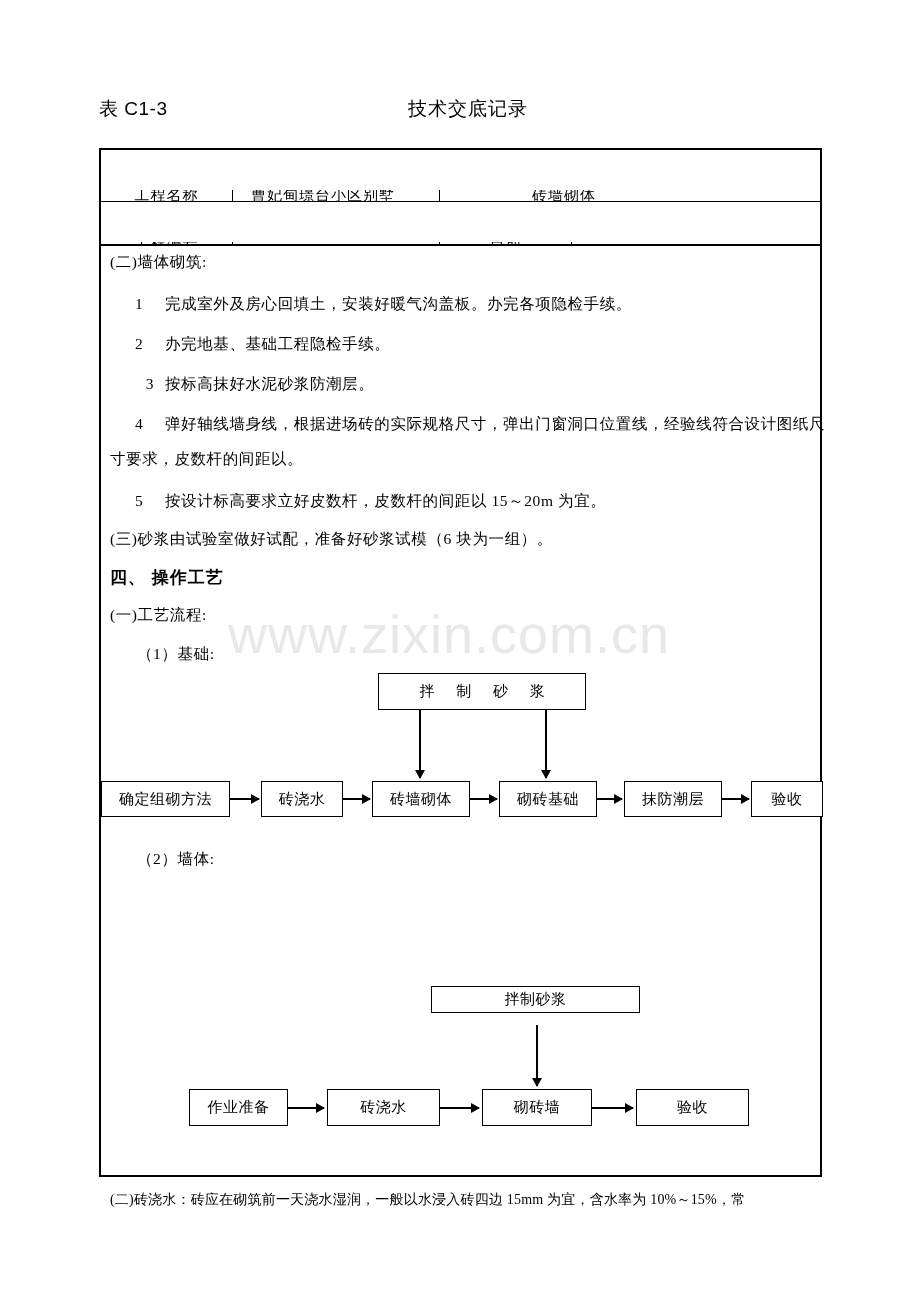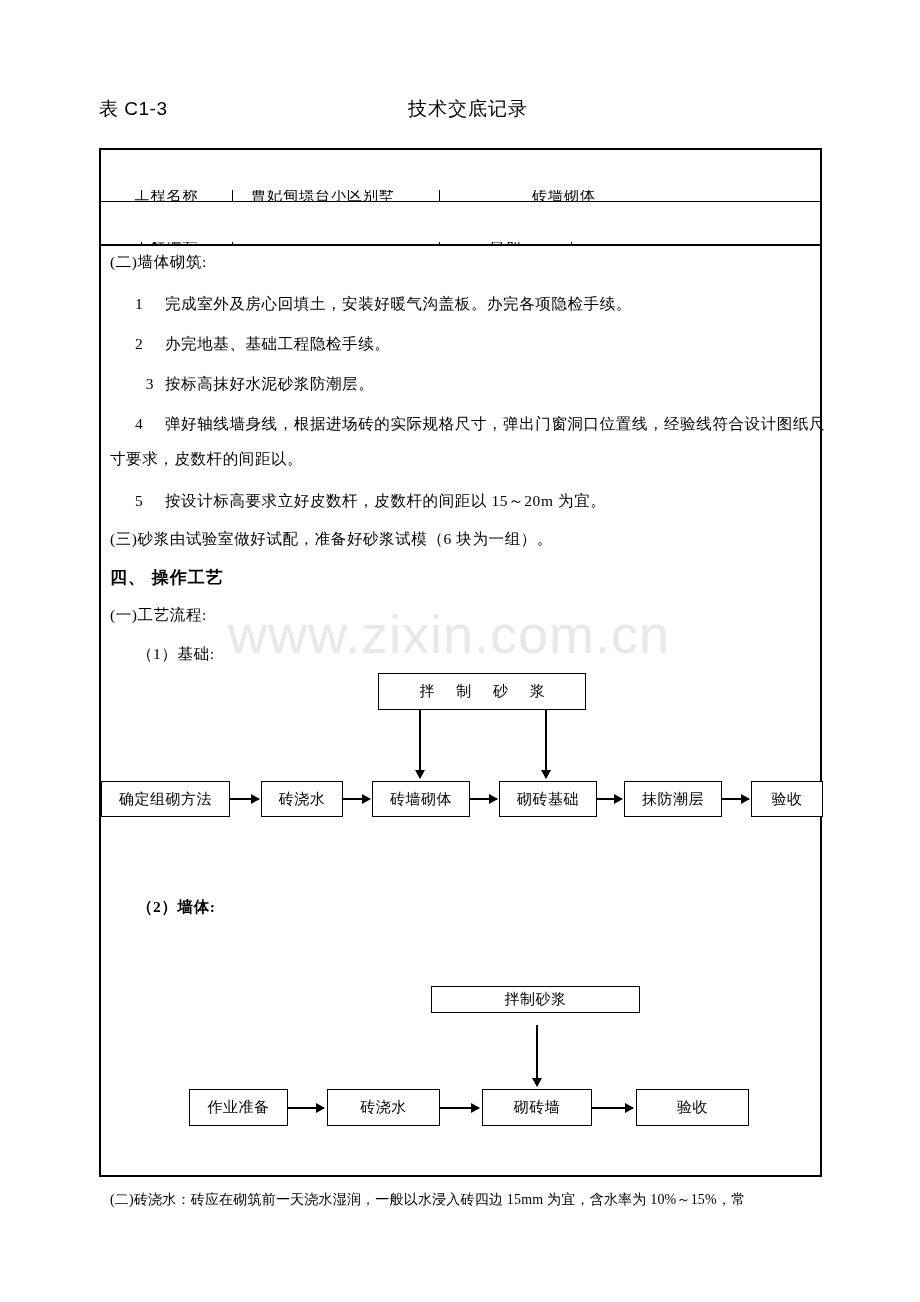--- a/index.html
+++ b/index.html
@@ -278,21 +278,21 @@
         <div class="fbox" style="left:523px; top:535px; width:98px; height:36px;">抹防潮层</div>
         <div class="fbox" style="left:650px; top:535px; width:72px; height:36px;">验收</div>
 
         <div class="h-arrow" style="left:129px; top:552px; width:29px;"></div>
         <div class="h-arrow" style="left:242px; top:552px; width:27px;"></div>
         <div class="h-arrow" style="left:369px; top:552px; width:27px;"></div>
         <div class="h-arrow" style="left:496px; top:552px; width:25px;"></div>
         <div class="h-arrow" style="left:621px; top:552px; width:27px;"></div>
       </div>
 
-      <div class="para" style="left:36px; top:653px;font-weight:bold;">（2）墙体:</div>
+      <div class="para" style="left:36px; top:605px;">（2）墙体:</div>
 
       <div class="flow" style="left:0px; top:0px; width:723px; height:900px;">
 
         <div class="fbox" style="left:330px; top:740px; width:209px; height:27px;">拌制砂浆</div>
 
         <div class="v-arrow" style="left:435px; top:779px; height:61px;"></div>
 
         <div class="fbox" style="left:88px; top:843px; width:99px; height:37px;">作业准备</div>
         <div class="fbox" style="left:226px; top:843px; width:113px; height:37px;">砖浇水</div>
         <div class="fbox" style="left:381px; top:843px; width:110px; height:37px;">砌砖墙</div>

